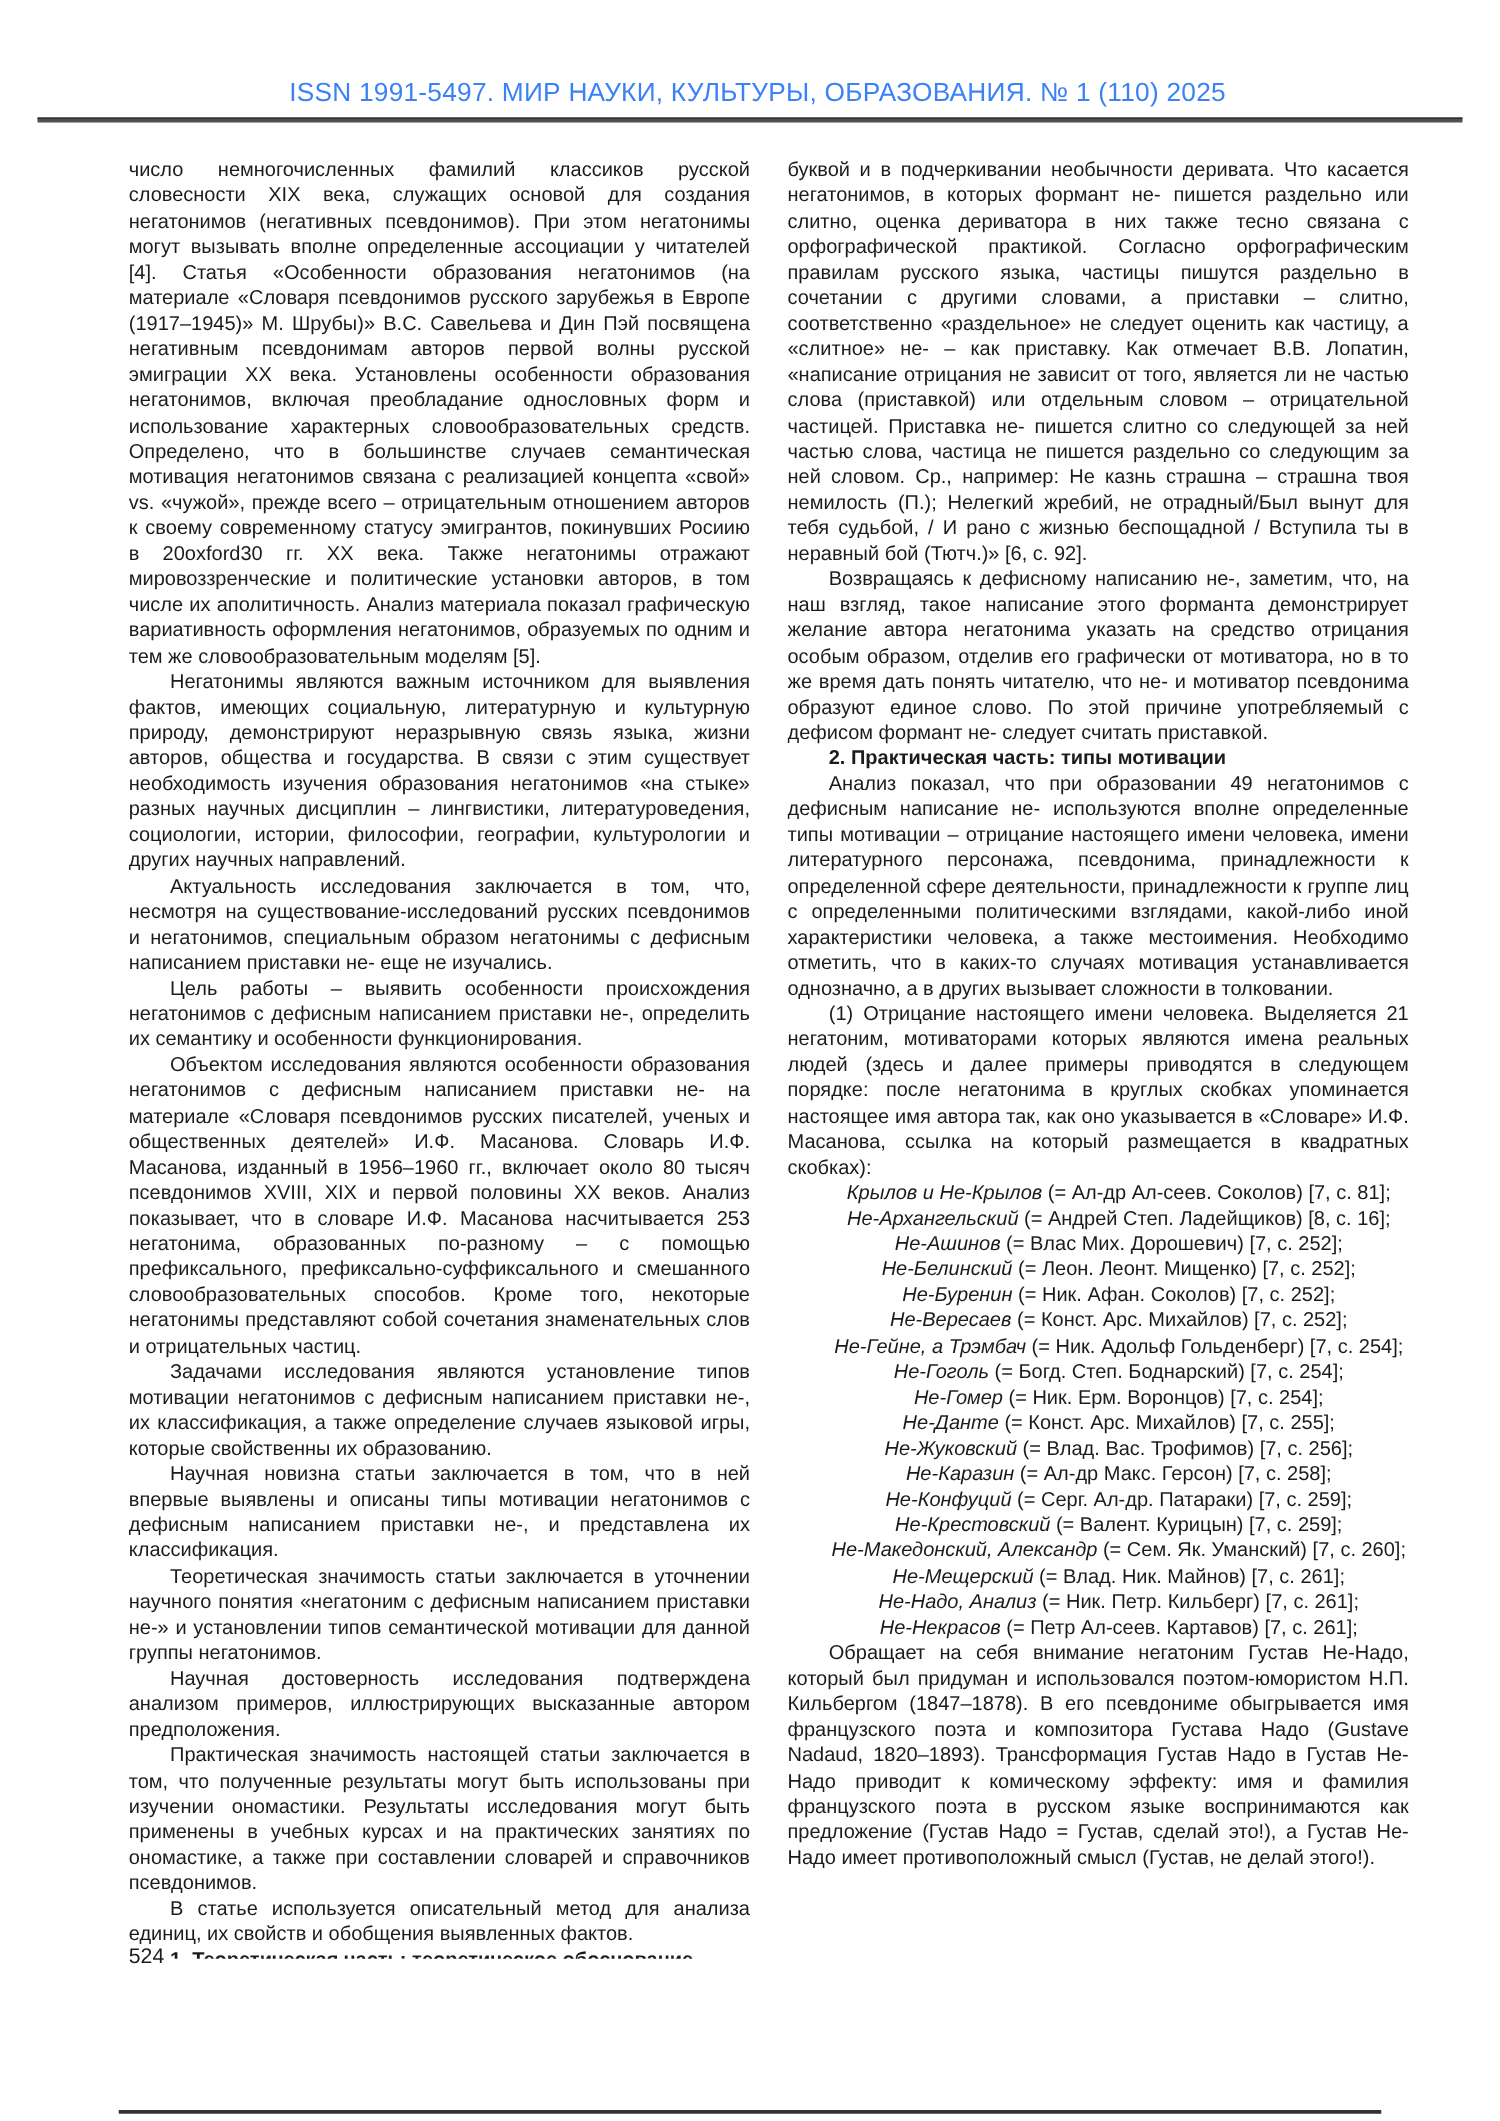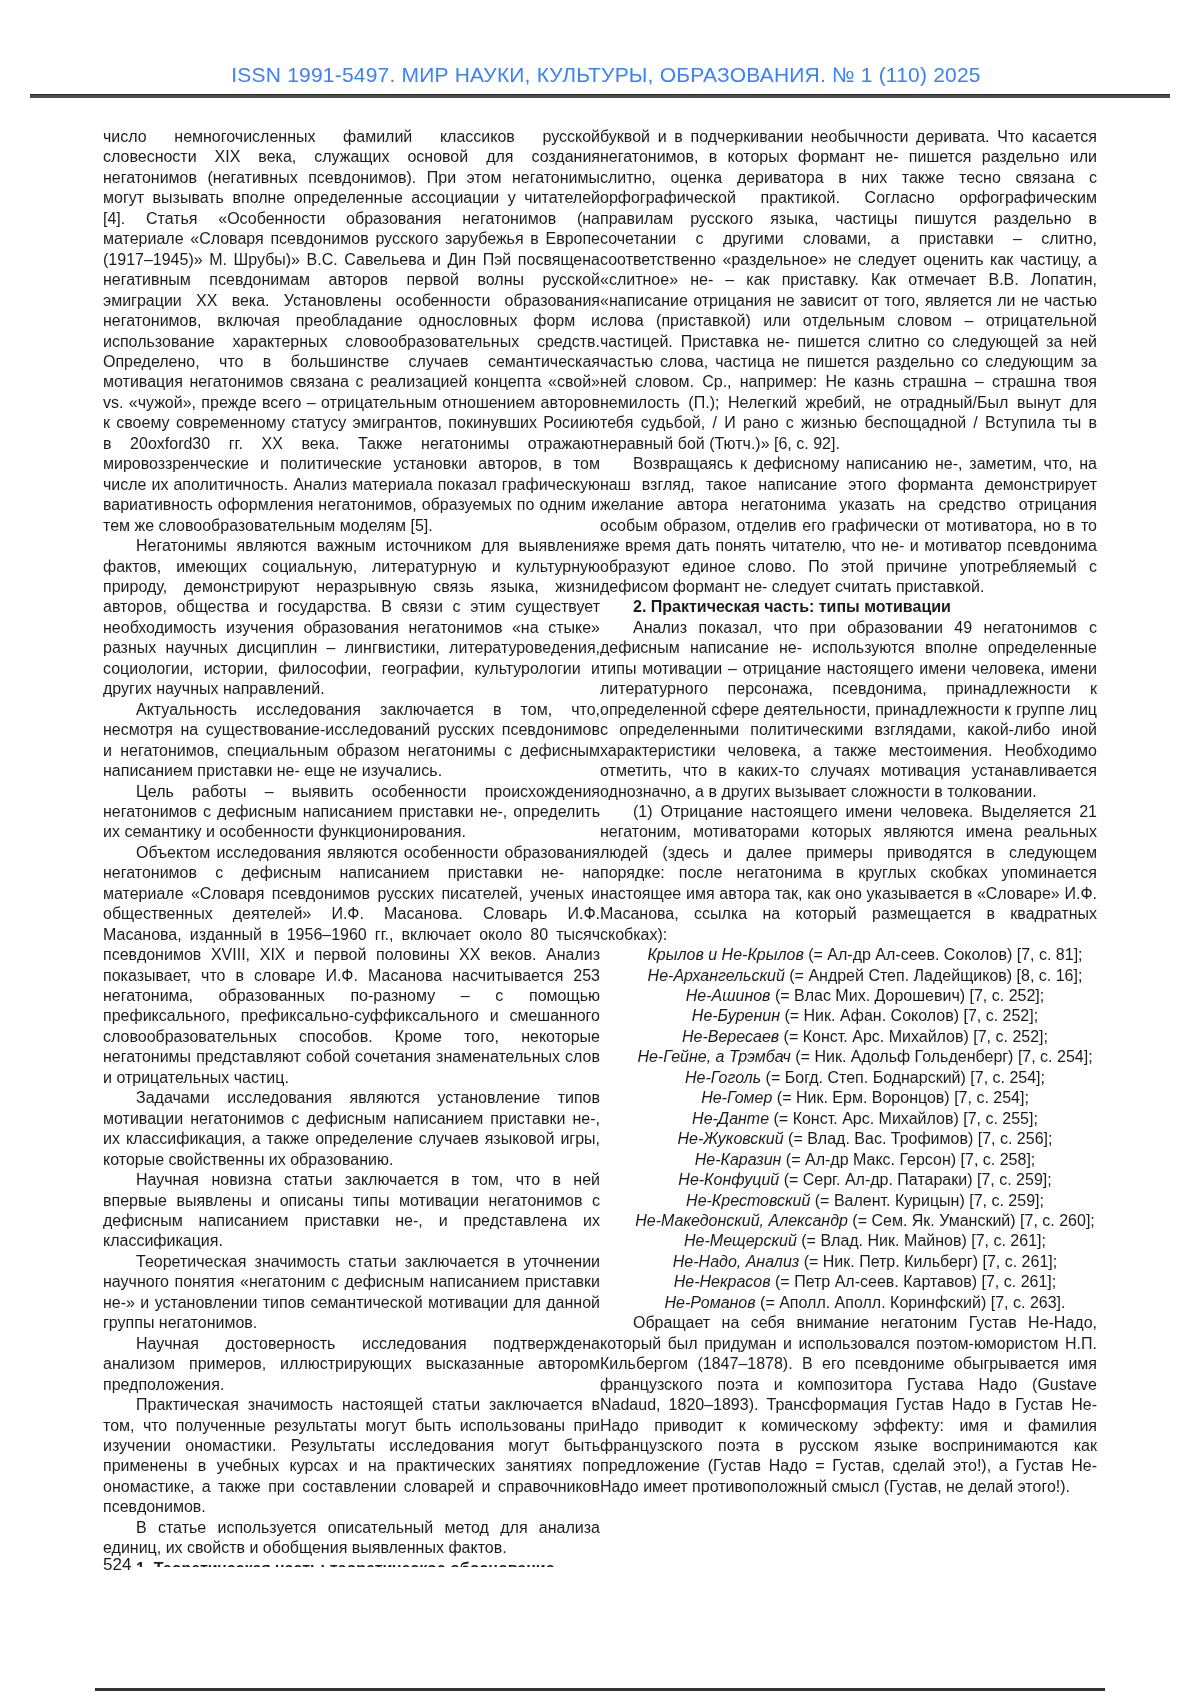--- a/index.html
+++ b/index.html
@@ -18,21 +18,21 @@
     letter-spacing:0.2px;
     color:#3b82f6;
   }
   .head-rule{
     position:absolute;top:94px;left:30px;right:30px;
     height:3px;background:#4f4f4f;border-top:1px solid #2a2a2a;
   }
   .columns{
     position:absolute;top:127px;left:103px;
     width:1024px;
-    display:flex;
+    display:flex;gap:30px;
   }
   .col{
     width:497px;height:1440px;overflow:hidden;
     font-size:16px;line-height:20.45px;
     text-align:justify;
     hyphens:auto;
   }
   .col p{margin:0;text-indent:33px;}
   .col p.cont{text-indent:0;}
   .col p.heading{font-weight:bold;}
@@ -69,33 +69,33 @@
       </div>
     <div class="col" id="col-right">
         <p class="cont">буквой и в подчеркивании необычности деривата. Что касается негатонимов, в которых формант не- пишется раздельно или слитно, оценка дериватора в них также тесно связана с орфографической практикой. Согласно орфографическим правилам русского языка, частицы пишутся раздельно в сочетании с другими словами, а приставки – слитно, соответственно «раздельное» не следует оценить как частицу, а «слитное» не- – как приставку. Как отмечает В.В. Лопатин, «написание отрицания не зависит от того, является ли не частью слова (приставкой) или отдельным словом – отрицательной частицей. Приставка не- пишется слитно со следующей за ней частью слова, частица не пишется раздельно со следующим за ней словом. Ср., например: Не казнь страшна – страшна твоя немилость (П.); Нелегкий жребий, не отрадный/Был вынут для тебя судьбой, / И рано с жизнью беспощадной / Вступила ты в неравный бой (Тютч.)» [6, с. 92].</p>
         <p class="para">Возвращаясь к дефисному написанию не-, заметим, что, на наш взгляд, такое написание этого форманта демонстрирует желание автора негатонима указать на средство отрицания особым образом, отделив его графически от мотиватора, но в то же время дать понять читателю, что не- и мотиватор псевдонима образуют единое слово. По этой причине употребляемый с дефисом формант не- следует считать приставкой.</p>
         <p class="heading">2. Практическая часть: типы мотивации</p>
         <p class="para">Анализ показал, что при образовании 49 негатонимов с дефисным написание не- используются вполне определенные типы мотивации – отрицание настоящего имени человека, имени литературного персонажа, псевдонима, принадлежности к определенной сфере деятельности, принадлежности к группе лиц с определенными политическими взглядами, какой-либо иной характеристики человека, а также местоимения. Необходимо отметить, что в каких-то случаях мотивация устанавливается однозначно, а в других вызывает сложности в толковании.</p>
         <p class="para">(1) Отрицание настоящего имени человека. Выделяется 21 негатоним, мотиваторами которых являются имена реальных людей (здесь и далее примеры приводятся в следующем порядке: после негатонима в круглых скобках упоминается настоящее имя автора так, как оно указывается в «Словаре» И.Ф. Масанова, ссылка на который размещается в квадратных скобках):</p>
         <p class="entry"><i>Крылов и Не-Крылов</i> (= Ал-др Ал-сеев. Соколов) [7, с. 81];</p>
         <p class="entry"><i>Не-Архангельский</i> (= Андрей Степ. Ладейщиков) [8, с. 16];</p>
         <p class="entry"><i>Не-Ашинов</i> (= Влас Мих. Дорошевич) [7, с. 252];</p>
+        <p class="entry"><i>Не-Белинский</i> (= Леон. Леонт. Мищенко) [7, с. 252];</p>
         <p class="entry"><i>Не-Буренин</i> (= Ник. Афан. Соколов) [7, с. 252];</p>
         <p class="entry"><i>Не-Вересаев</i> (= Конст. Арс. Михайлов) [7, с. 252];</p>
         <p class="entry"><i>Не-Гейне, а Трэмбач</i> (= Ник. Адольф Гольденберг) [7, с. 254];</p>
         <p class="entry"><i>Не-Гоголь</i> (= Богд. Степ. Боднарский) [7, с. 254];</p>
         <p class="entry"><i>Не-Гомер</i> (= Ник. Ерм. Воронцов) [7, с. 254];</p>
         <p class="entry"><i>Не-Данте</i> (= Конст. Арс. Михайлов) [7, с. 255];</p>
         <p class="entry"><i>Не-Жуковский</i> (= Влад. Вас. Трофимов) [7, с. 256];</p>
         <p class="entry"><i>Не-Каразин</i> (= Ал-др Макс. Герсон) [7, с. 258];</p>
         <p class="entry"><i>Не-Конфуций</i> (= Серг. Ал-др. Патараки) [7, с. 259];</p>
         <p class="entry"><i>Не-Крестовский</i> (= Валент. Курицын) [7, с. 259];</p>
         <p class="entry"><i>Не-Македонский, Александр</i> (= Сем. Як. Уманский) [7, с. 260];</p>
         <p class="entry"><i>Не-Мещерский</i> (= Влад. Ник. Майнов) [7, с. 261];</p>
         <p class="entry"><i>Не-Надо, Анализ</i> (= Ник. Петр. Кильберг) [7, с. 261];</p>
         <p class="entry"><i>Не-Некрасов</i> (= Петр Ал-сеев. Картавов) [7, с. 261];</p>
-        <p class="entry"><i>Не-Романов</i> (= Аполл. Аполл. Коринфский) [7, с. 263].</p>
         <p class="para">Обращает на себя внимание негатоним Густав Не-Надо, который был придуман и использовался поэтом-юмористом Н.П. Кильбергом (1847–1878). В его псевдониме обыгрывается имя французского поэта и композитора Густава Надо (Gustave Nadaud, 1820–1893). Трансформация Густав Надо в Густав Не-Надо приводит к комическому эффекту: имя и фамилия французского поэта в русском языке воспринимаются как предложение (Густав Надо = Густав, сделай это!), а Густав Не-Надо имеет противоположный смысл (Густав, не делай этого!).</p>
       </div>
   </div>
   <div class="page-number">524</div>
   <div class="bottom-rule"></div>
 </div>
 
 </body></html>

